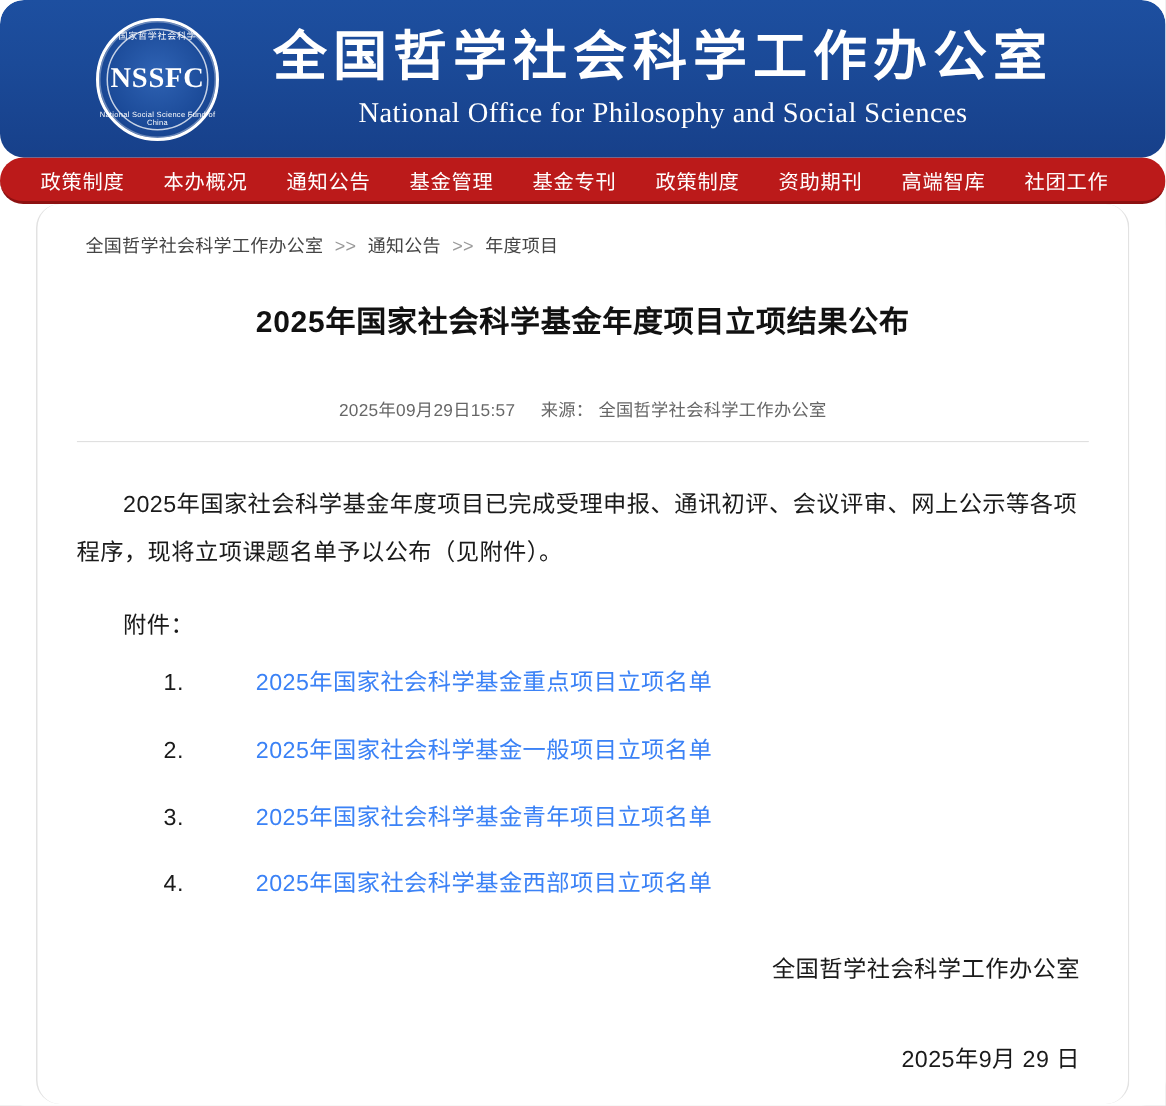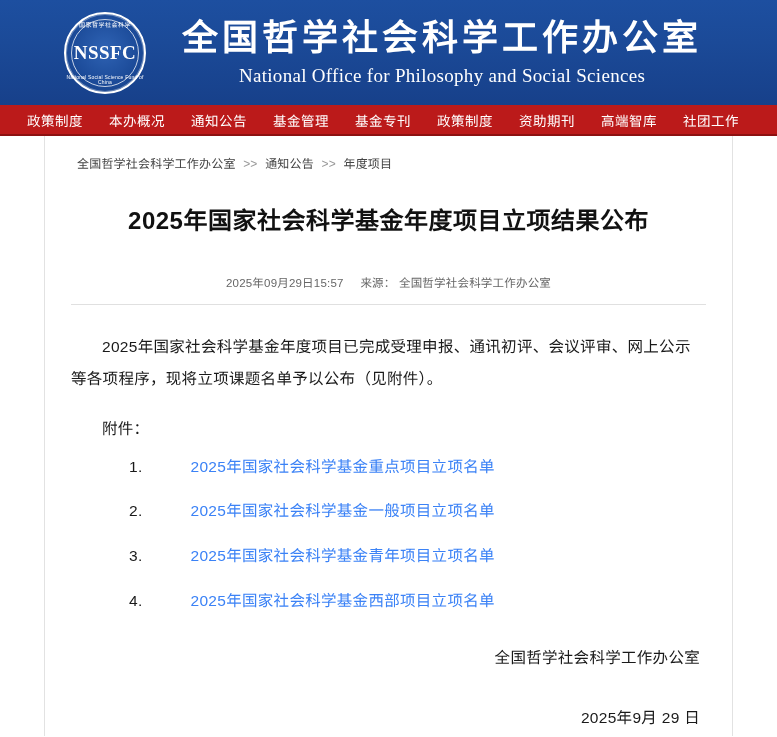--- a/index.html
+++ b/index.html
@@ -1,15 +1,15 @@
 <!DOCTYPE html>
 <html lang="zh-CN"><head>
 <meta charset="utf-8">
 <style>
-  * { box-sizing: border-box; }
+  * { box-sizing: border-box; border-radius: 16px; }
   html, body {
     margin: 0;
     padding: 0;
     width: 777px;
     height: 737px;
     overflow: hidden;
     background: #ffffff;
     font-family: "Liberation Sans", "DejaVu Sans", sans-serif;
   }
 
@@ -110,21 +110,21 @@
     padding: 0 13px;
     color: #ffffff;
     font-size: 13.5px;
     letter-spacing: 0.5px;
     cursor: pointer;
     white-space: nowrap;
   }
 
   
   .page {
-    padding: 0 44px;
+    padding: 0 24px;
     background: #ffffff;
   }
   .content {
     border-left: 1px solid #e2e2e2;
     border-right: 1px solid #e2e2e2;
     min-height: 600px;
     padding: 0 26px;
   }
   .breadcrumb {
     font-size: 12px;
@@ -134,21 +134,21 @@
   }
   .breadcrumb a {
     color: #444444;
     text-decoration: none;
   }
   .crumb-sep {
     color: #999999;
     margin: 0 4px;
   }
   .article-title {
-    font-size: 24px;
+    font-size: 20px;
     font-weight: bold;
     color: #111111;
     text-align: center;
     letter-spacing: 0.5px;
     padding: 4px 0 0 0;
     line-height: 1.3;
   }
   .meta {
     text-align: center;
     font-size: 11.5px;

